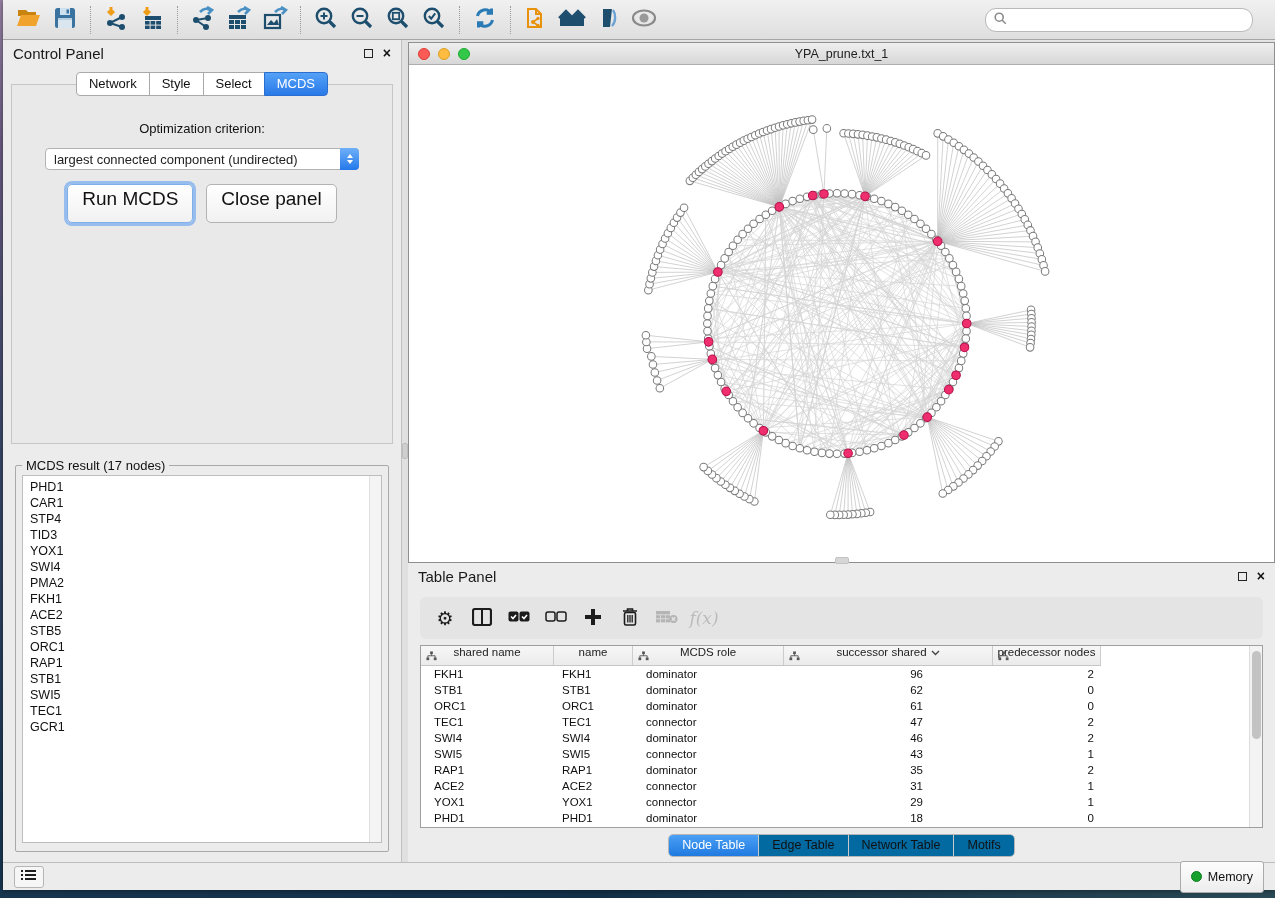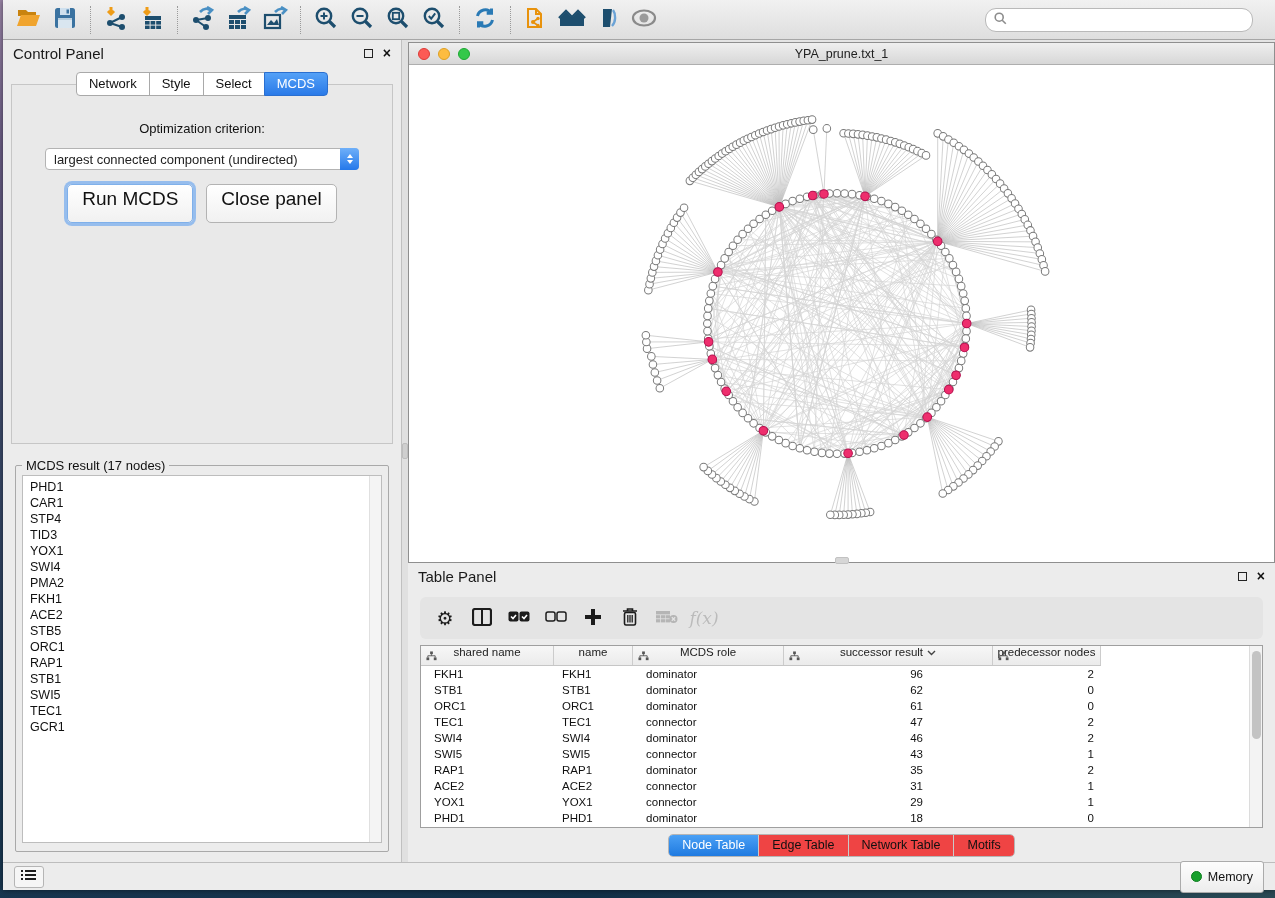--- a/index.html
+++ b/index.html
@@ -90,21 +90,21 @@
   .th .tree { position:absolute; left:5px; top:5px; }
   .tr { display:flex; height:16px; }
   .td { font-size:11.5px; line-height:16px; color:#111; white-space:nowrap; overflow:hidden; }
   .td.l0 { padding-left:13px; } .td.l1 { padding-left:8px; } .td.l2 { padding-left:13px; }
   .td.r3 { text-align:right; padding-right:70px; } .td.r4 { text-align:right; padding-right:7px; }
   .table-fill { flex:1; background:#fff; }
   .tbl-scroll { width:13px; background:#f3f3f3; border-left:1px solid #dcdcdc; position:relative; }
   .tbl-scroll .thumb { position:absolute; top:5px; left:2px; width:9px; height:88px; background:#c3c3c3; border-radius:5px; }
   .tp-tabs-row { height:34px; display:flex; align-items:center; justify-content:center; }
   .tp-tabs { display:flex; background:#fff; border:1px solid #b5b5b5; border-radius:5px; overflow:hidden; }
-  .tp-tab { font-size:12.5px; padding:3px 13px 4px; color:#111; border-right:1px solid #c9c9c9; background:#ef4444; }
+  .tp-tab { font-size:12.5px; padding:3px 13px 4px; color:#111; border-right:1px solid #c9c9c9; background:#0369a1; }
   .tp-tab:last-child { border-right:none; }
   .tp-tab.active { background:linear-gradient(#4aa0f5,#1f7ae0); color:#fff; }
 
   
   .status-bar { height:28px; flex:0 0 28px; background:#ececec; border-top:1px solid #bdbdbd;
                 display:flex; align-items:center; padding:0 11px; }
   .list-btn { width:30px; height:22px; background:#f6f6f6; border:1px solid #b5b5b5; border-radius:3px;
               display:flex; align-items:center; justify-content:center; }
   .memory-btn { margin-left:auto; display:flex; align-items:center; gap:6px; background:linear-gradient(#fdfdfd,#ededed);
                 border:1px solid #ababab; border-radius:3px; padding:8px 10px; font-size:12.5px; color:#111; }
@@ -1179,21 +1179,21 @@
                 </div>
                 <div class="th" style="width: 209px;">
                   <span class="tree"><svg width="11" height="11" viewBox="0 0 12 12">
                       <g fill="#555">
                         <rect x="4.5" y="0.5" width="3" height="3"></rect>
                         <rect x="0.5" y="7" width="3" height="3"></rect>
                         <rect x="8.5" y="7" width="3" height="3"></rect>
                       </g>
                       <path d="M6 3.5V5.2M2 7V5.2h8V7" stroke="#555" fill="none"></path>
                     </svg></span>
-                  <span>successor result</span>
+                  <span>successor shared</span>
                   <span><svg width="9" height="6" viewBox="0 0 9 6">
                       <path d="M1 1l3.5 3.5L8 1" stroke="#444" stroke-width="1.4" fill="none"></path>
                     </svg></span>
                 </div>
                 <div class="th" style="width: 108px;">
                   <span class="tree"><svg width="11" height="11" viewBox="0 0 12 12">
                       <g fill="#555">
                         <rect x="4.5" y="0.5" width="3" height="3"></rect>
                         <rect x="0.5" y="7" width="3" height="3"></rect>
                         <rect x="8.5" y="7" width="3" height="3"></rect>

